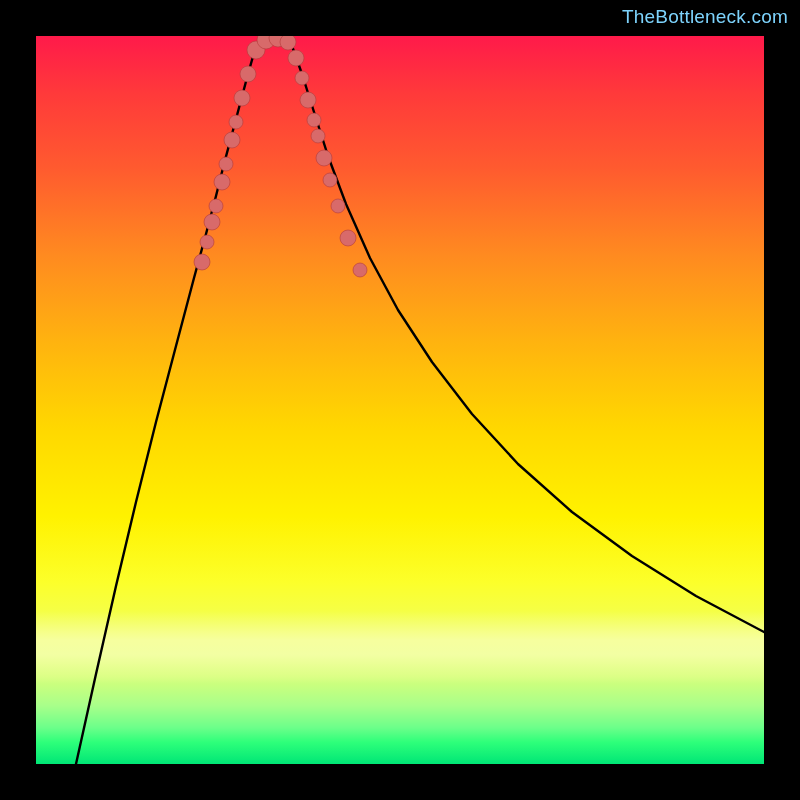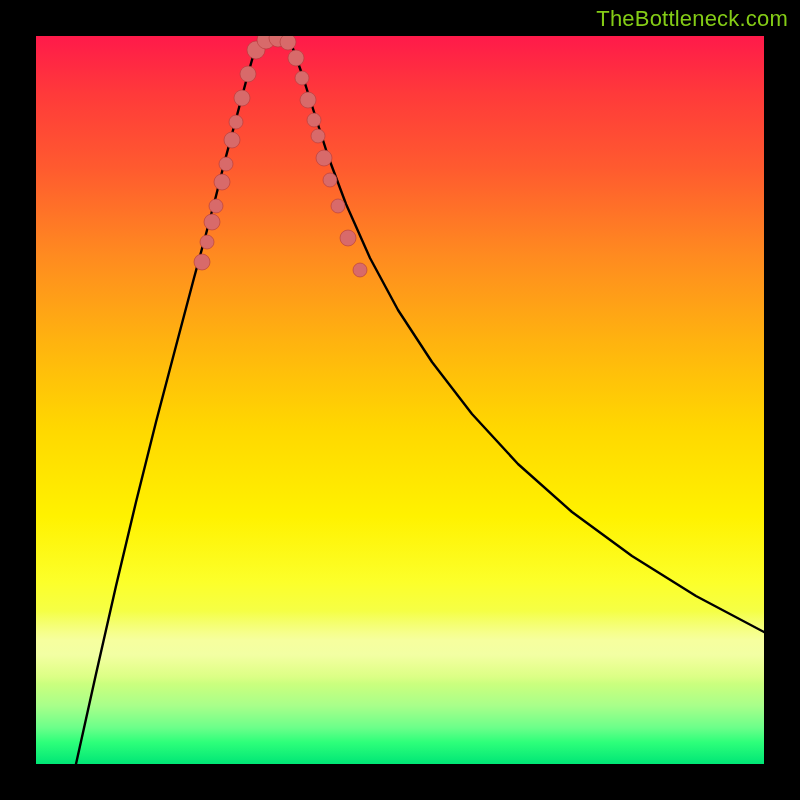--- a/index.html
+++ b/index.html
@@ -74,22 +74,22 @@
   }
   .dots circle {
     fill: #d86a6a;
     stroke: rgba(180,60,60,0.6);
     stroke-width: 1;
   }
   .watermark {
     position: absolute;
     top: 6px;
     right: 12px;
-    color: #84cc16;
-    font-size: 22px;
+    color: #7dd3fc;
+    font-size: 19px;
     font-weight: 500;
     letter-spacing: 0.2px;
     user-select: none;
   }
 </style>
 </head>
 <body>
 
 <div class="frame">
   <div class="plot-area">

